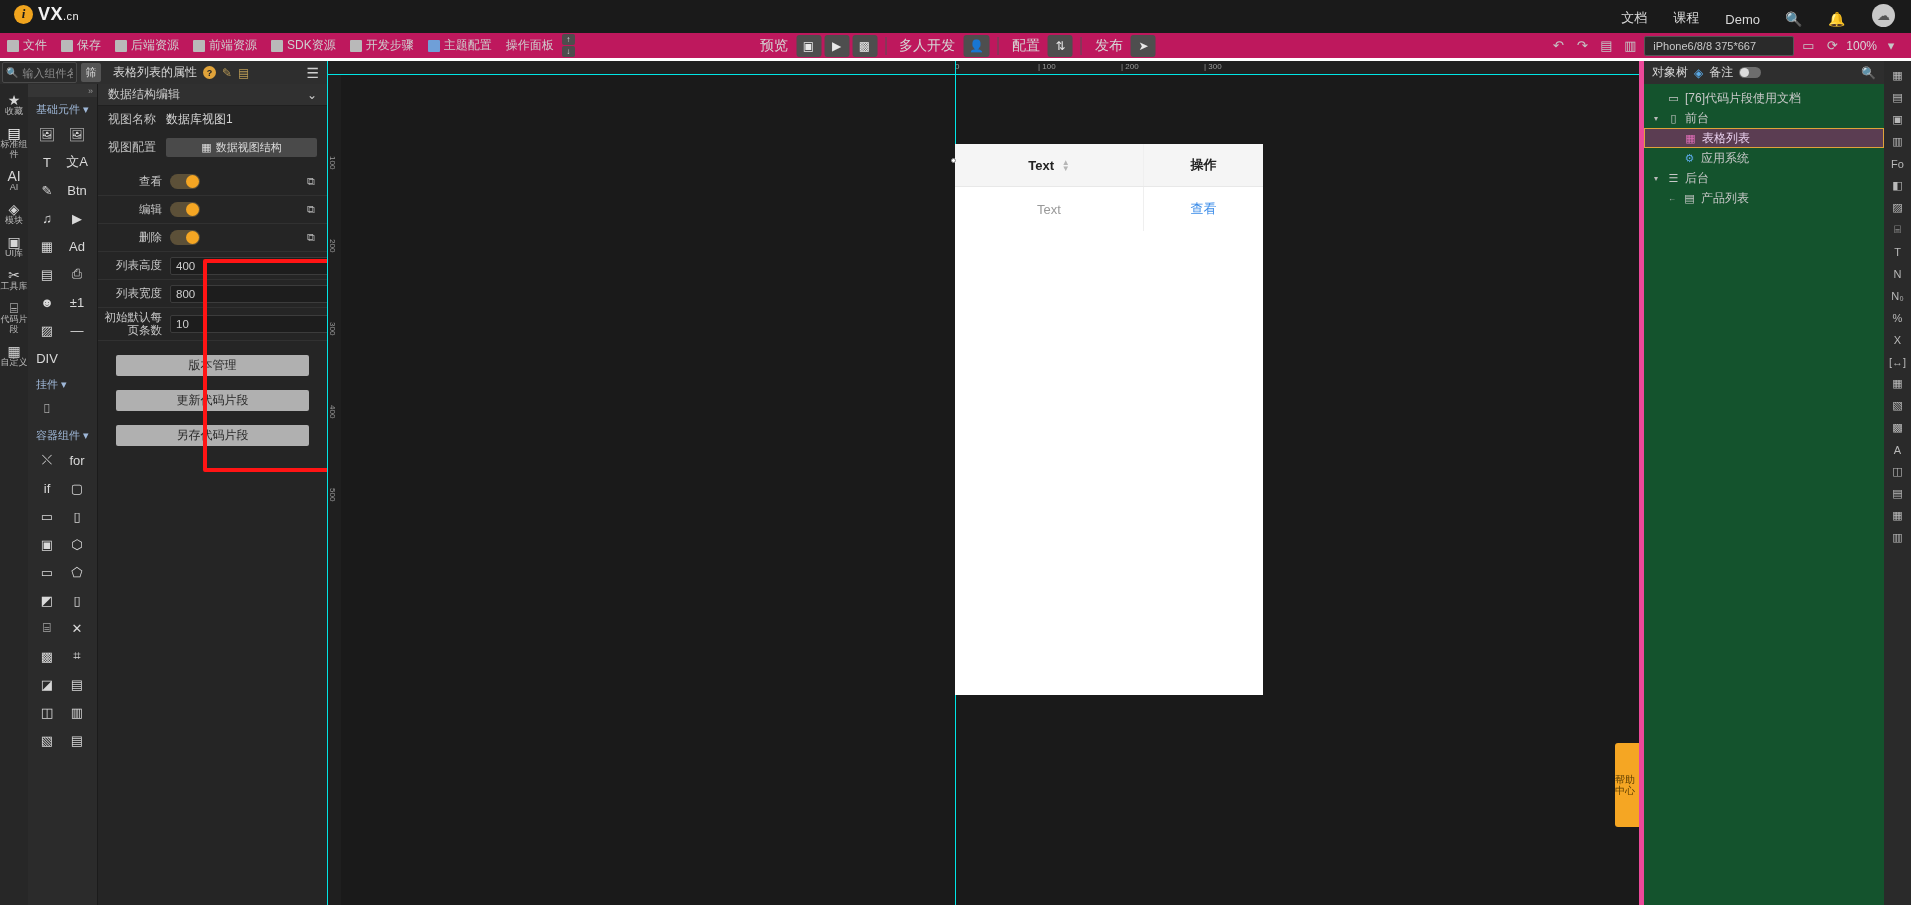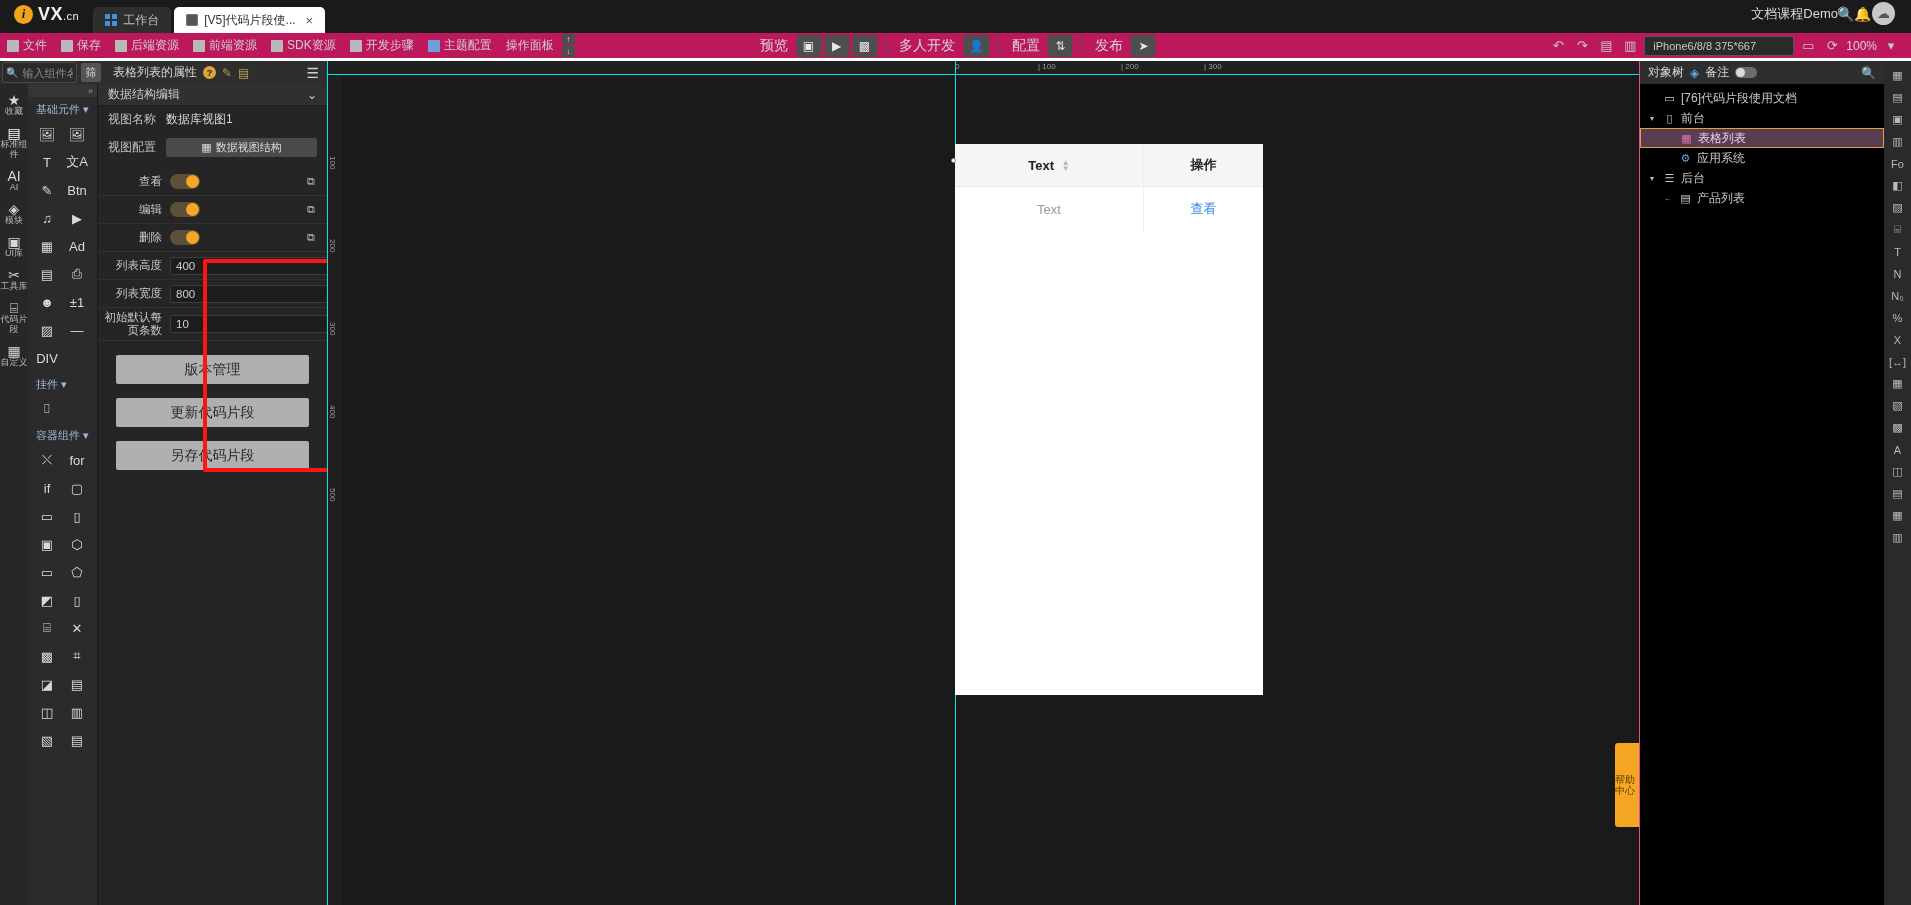--- a/index.html
+++ b/index.html
@@ -37,21 +37,21 @@
   .tab .tab-close{ color:#888; font-size:13px; margin-left:4px; }
   .tab.active .tab-close{ color:#555; }
   .mini-ico{ display:inline-block; width:12px; height:12px; position:relative; flex:0 0 12px;}
   .grid-ico::before,.grid-ico::after{content:"";position:absolute;background:#4a90d9;}
   .grid-ico::before{left:0;top:0;width:5px;height:5px;box-shadow:7px 0 0 #4a90d9;}
   .grid-ico::after{left:0;top:7px;width:5px;height:5px;box-shadow:7px 0 0 #4a90d9;}
   .mon-ico{background:#4b4b4b;border-radius:1px;border:1px solid #777;}
   .tab.active .mon-ico{background:#555;}
 
   .top-right{
-    margin-left:auto; display:flex; align-items:center; 
+    margin-left:auto; display:flex; align-items:flex-end; gap:26px;
     padding:0 16px 6px 0; height:33px;
   }
   .top-right .tr-item{ color:#d8d8d8; font-size:13px; cursor:pointer;}
   .tr-icon{ width:17px;height:17px;display:inline-flex;align-items:center;justify-content:center;color:#d8d8d8;font-size:14px;}
   .avatar{
     width:23px;height:23px;border-radius:50%;background:#c8c8c8;
     display:flex;align-items:center;justify-content:center;color:#555;font-size:13px;
   }
 
   
@@ -185,21 +185,21 @@
     font-family:"Liberation Sans",sans-serif;
   }
   .copy-ico{
     margin-left:auto;width:16px;height:16px;color:#b5b5b5;font-size:11px;
     display:flex;align-items:center;justify-content:center;cursor:pointer;flex:0 0 16px;
   }
   .row-spacer{ flex:1; }
 
   .act-btns{ padding:14px 18px 0 18px; display:flex; flex-direction:column; gap:14px; }
   .act-btn{
-    height:29px;background:#b0b0b0;color:#2a2a2a;border-radius:2px;font-size:14px;
+    height:21px;background:#b0b0b0;color:#2a2a2a;border-radius:2px;font-size:12px;
     display:flex;align-items:center;justify-content:center;cursor:pointer;
   }
 
   
   .canvas-wrap{ flex:1; min-width:0; background:#1a1a1a; position:relative; overflow:hidden; }
   .ruler-h{
     position:absolute; left:0; right:0; top:0; height:14px; background:#1f1f1f;
     border-bottom:1px solid #00e5e5;
   }
   .ruler-v{
@@ -221,21 +221,21 @@
   .tbl td{
     color:#999; font-size:13px; text-align:center; padding:13px 0; background:#fff;
   }
   .tbl td.link{ color:#3b8ce8; cursor:pointer; }
   .tbl .divider{ border-left:1px solid #efefef; }
   .handle{
     position:absolute; width:5px; height:5px; border:1px solid #888; background:#fff; border-radius:50%;
   }
 
   
-  .rightcol{ width:245px; flex:0 0 245px; background:#000000; display:flex; flex-direction:column; border-left:1px solid #ec4899;}
+  .rightcol{ width:245px; flex:0 0 245px; background:#14532d; display:flex; flex-direction:column; border-left:5px solid #ec4899;}
   .rc-head{
     height:23px;display:flex;align-items:center;gap:6px;padding:0 8px;background:#2e2e2e;
     color:#d6d6d6;font-size:12px;flex:0 0 23px;
   }
   .mini-toggle{width:22px;height:11px;border-radius:6px;background:#6d6d6d;position:relative;cursor:pointer;}
   .mini-toggle .k{position:absolute;left:1px;top:1px;width:9px;height:9px;border-radius:50%;background:#dcdcdc;}
   .rc-search{margin-left:auto;color:#c6c6c6;font-size:12px;cursor:pointer;}
   .tree{ padding-top:4px; font-size:12px; }
   .tnode{
     display:flex;align-items:center;gap:5px;height:20px;color:#c9c9c9;cursor:pointer;padding-right:6px;
@@ -267,31 +267,20 @@
 </style>
 </head>
 <body>
 
 <div class="app">
 
   <div class="topbar">
     <div class="logo">
       <div class="logo-badge">i</div>
       <div class="logo-text"><span>VX</span><small>.cn</small></div>
-    </div>
-    <div class="tabs">
-      <div class="tab">
-        <span class="mini-ico grid-ico"></span>
-        <span>工作台</span>
-      </div>
-      <div class="tab active">
-        <span class="mini-ico mon-ico"></span>
-        <span>[V5]代码片段使...</span>
-        <span class="tab-close">×</span>
-      </div>
     </div>
     <div class="top-right">
       <span class="tr-item">文档</span>
       <span class="tr-item">课程</span>
       <span class="tr-item">Demo</span>
       <span class="tr-icon">🔍</span>
       <span class="tr-icon">🔔</span>
       <span class="avatar">☁</span>
     </div>
   </div>

